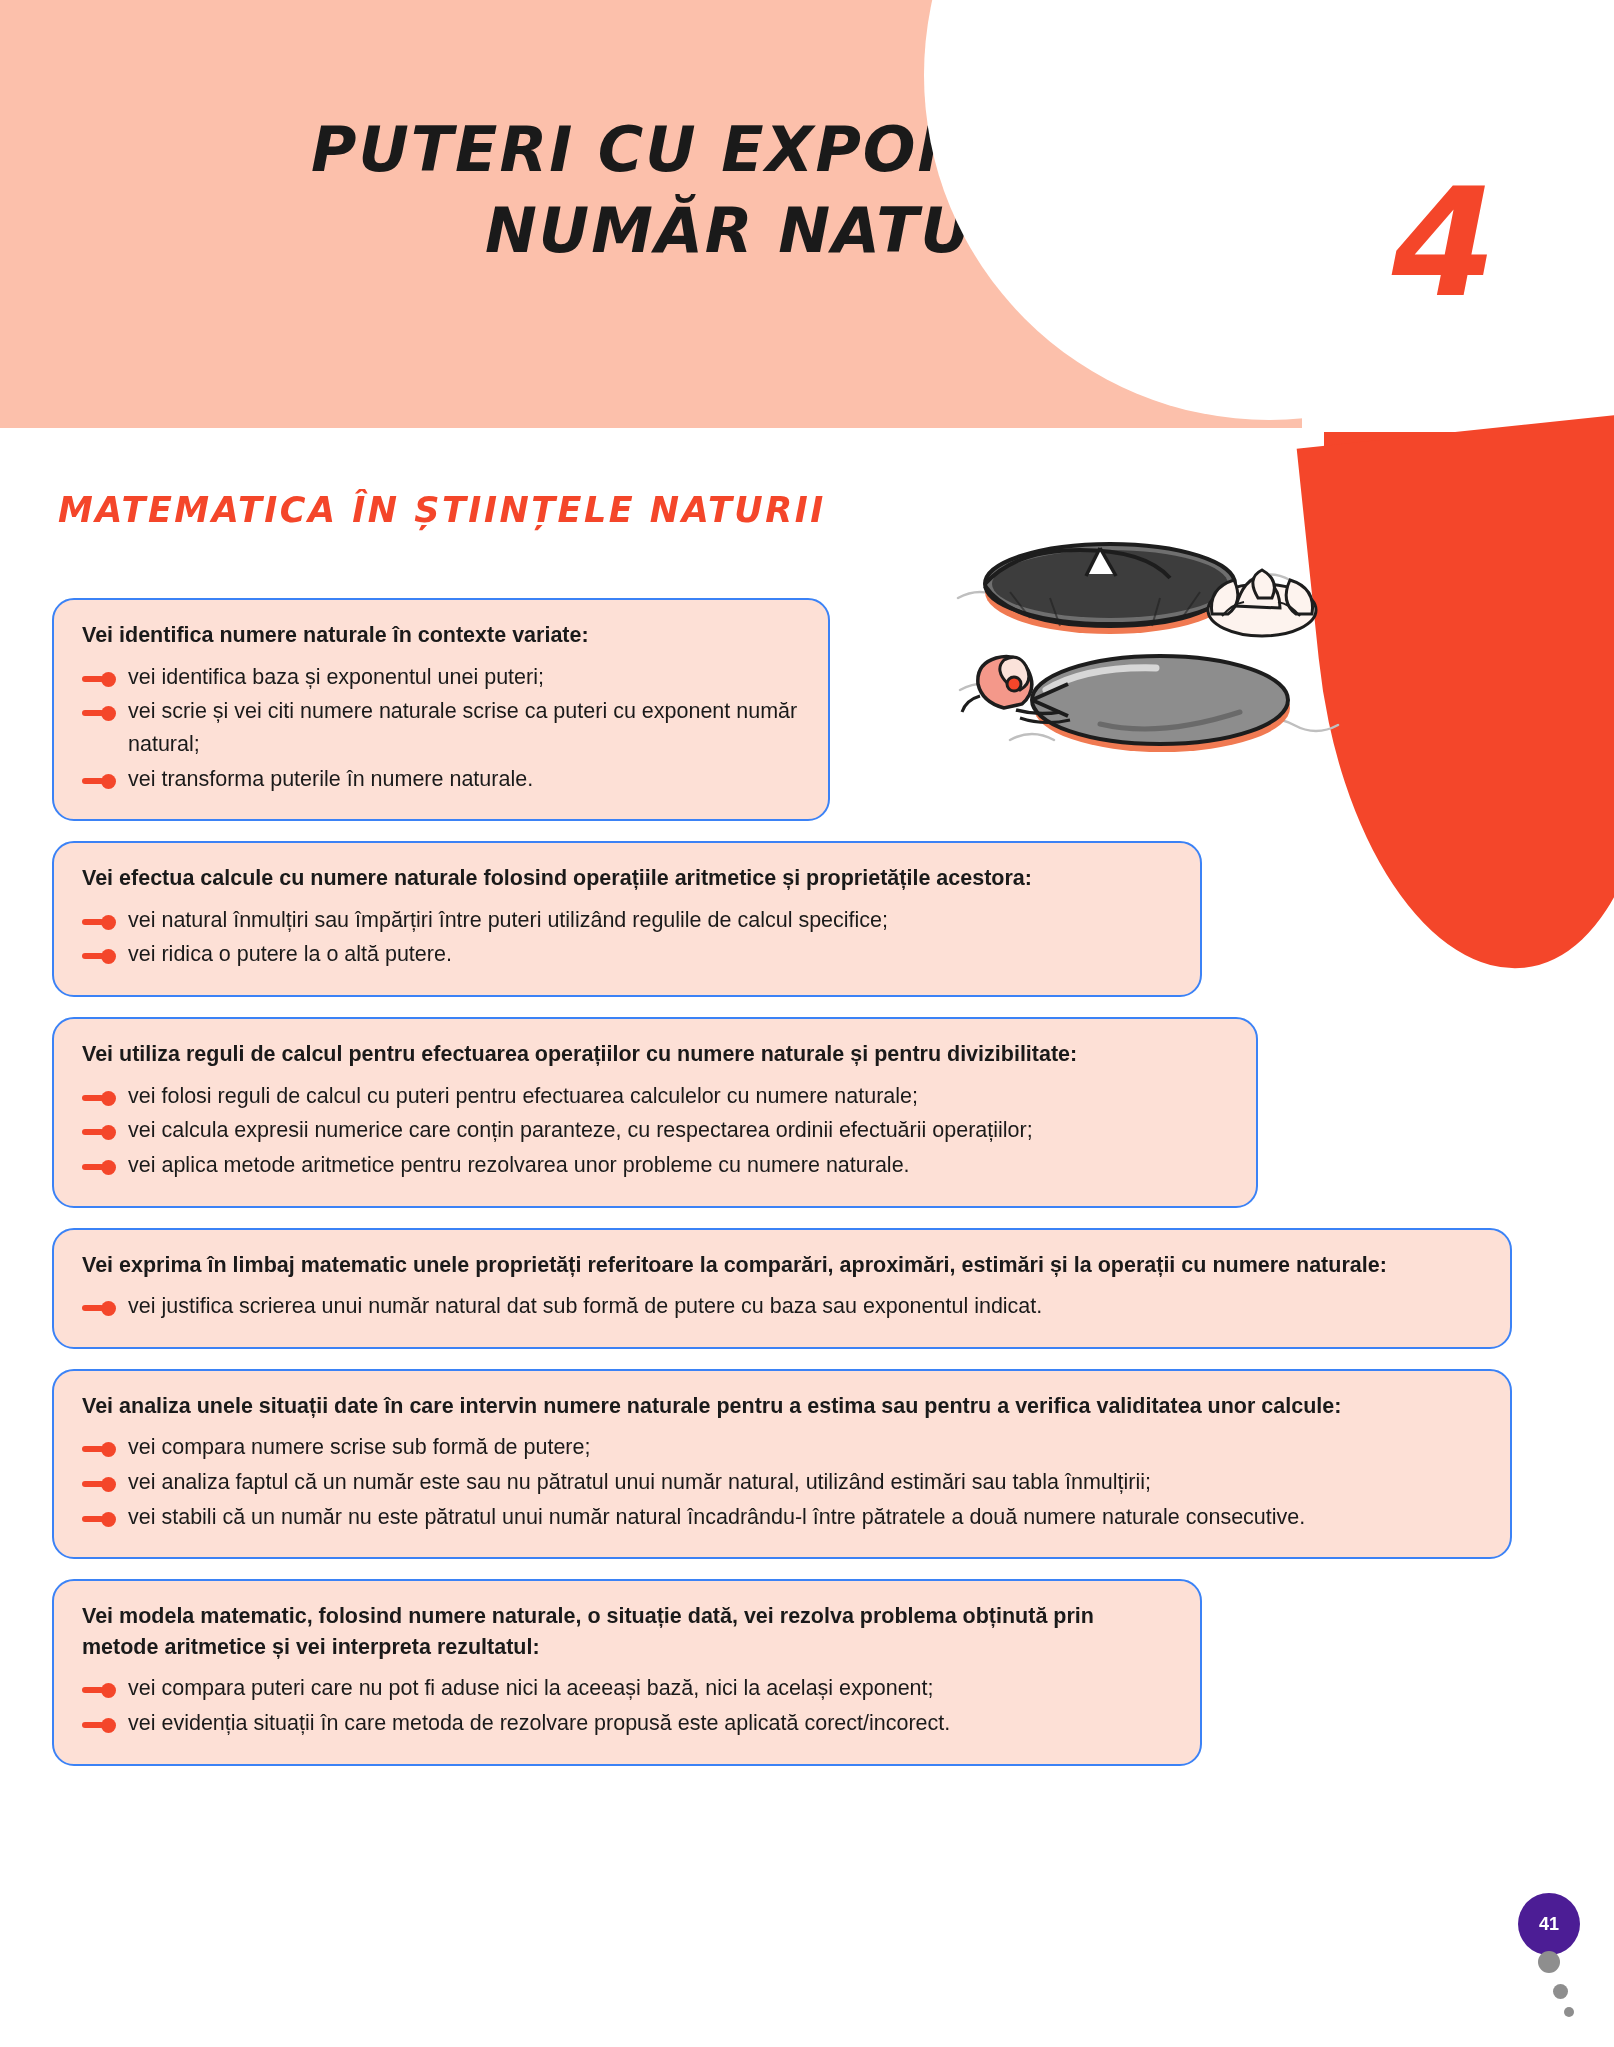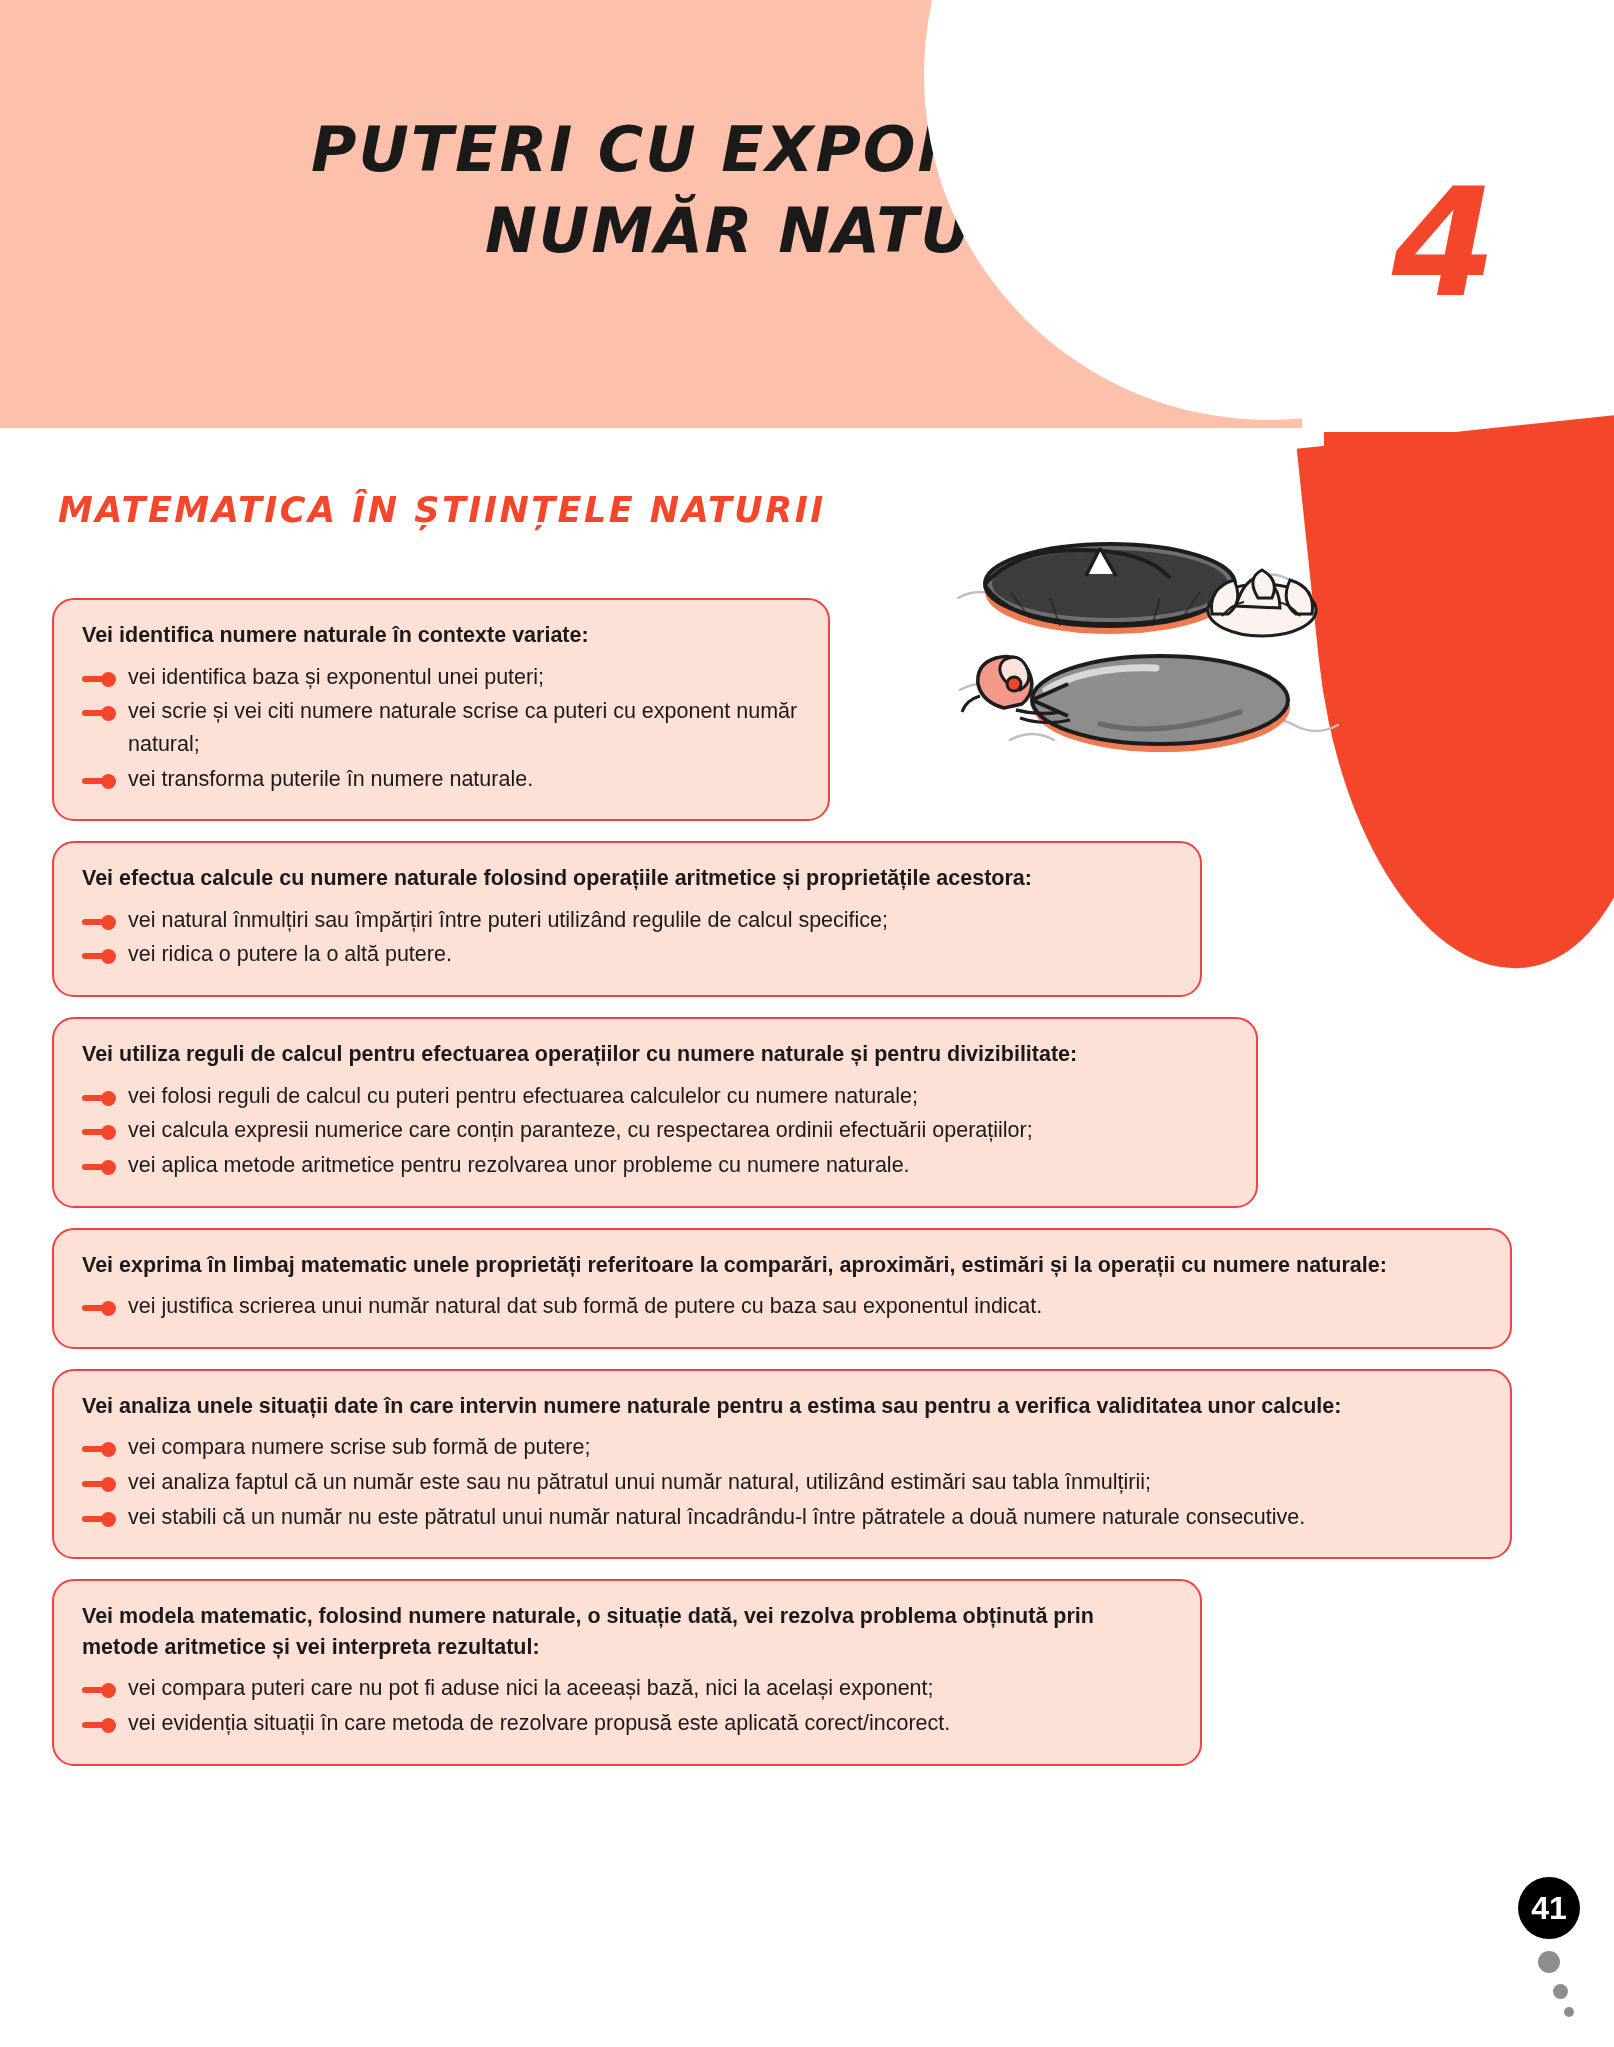--- a/index.html
+++ b/index.html
@@ -112,21 +112,21 @@
 
   
   .boxes {
     position: absolute;
     left: 52px;
     top: 598px;
     width: 1480px;
   }
   .box {
     background: #fde0d6;
-    border: 2px solid #ef4444;
+    border: 2px solid #3b82f6;
     border-radius: 22px;
     padding: 20px 28px 22px 28px;
     margin-bottom: 20px;
     position: relative;
   }
   .box.narrow { width: 778px; }
   .box.w2     { width: 1150px; }
   .box.w3     { width: 1206px; }
   .box.w4     { width: 1460px; }
 
@@ -188,27 +188,27 @@
     left: 950px;
     top: 540px;
     width: 420px;
     height: 250px;
   }
 
   
   .page-badge {
     position: absolute;
     right: 34px;
-    bottom: 108px;
+    bottom: 92px;
     width: 62px;
     height: 62px;
     border-radius: 50%;
-    background: #000000;
+    background: #4c1d95;
     color: #ffffff;
-    font-size: 32px;
+    font-size: 18px;
     font-weight: 700;
     display: flex;
     align-items: center;
     justify-content: center;
   }
   .dot-a, .dot-b, .dot-c {
     position: absolute;
     border-radius: 50%;
     background: #8e8e8e;
     right: 52px;

